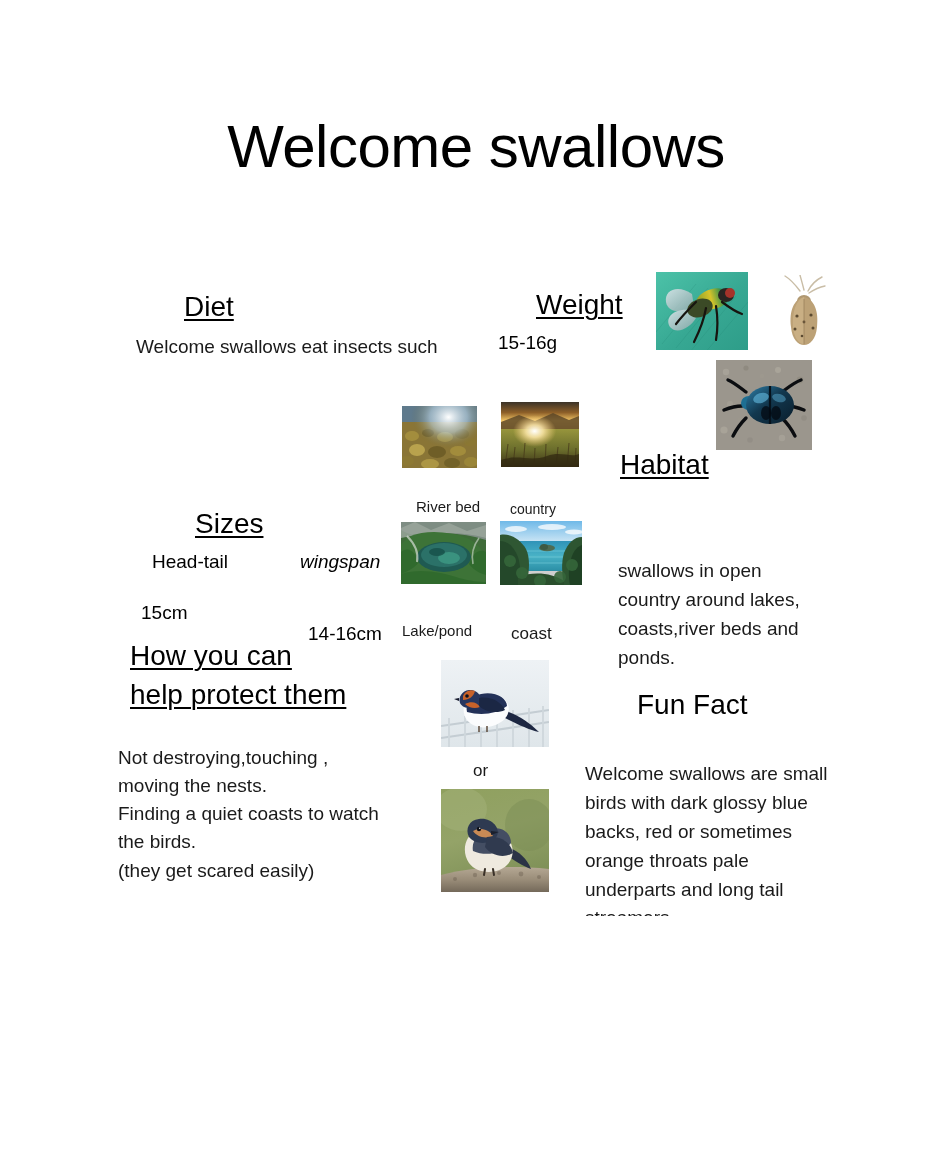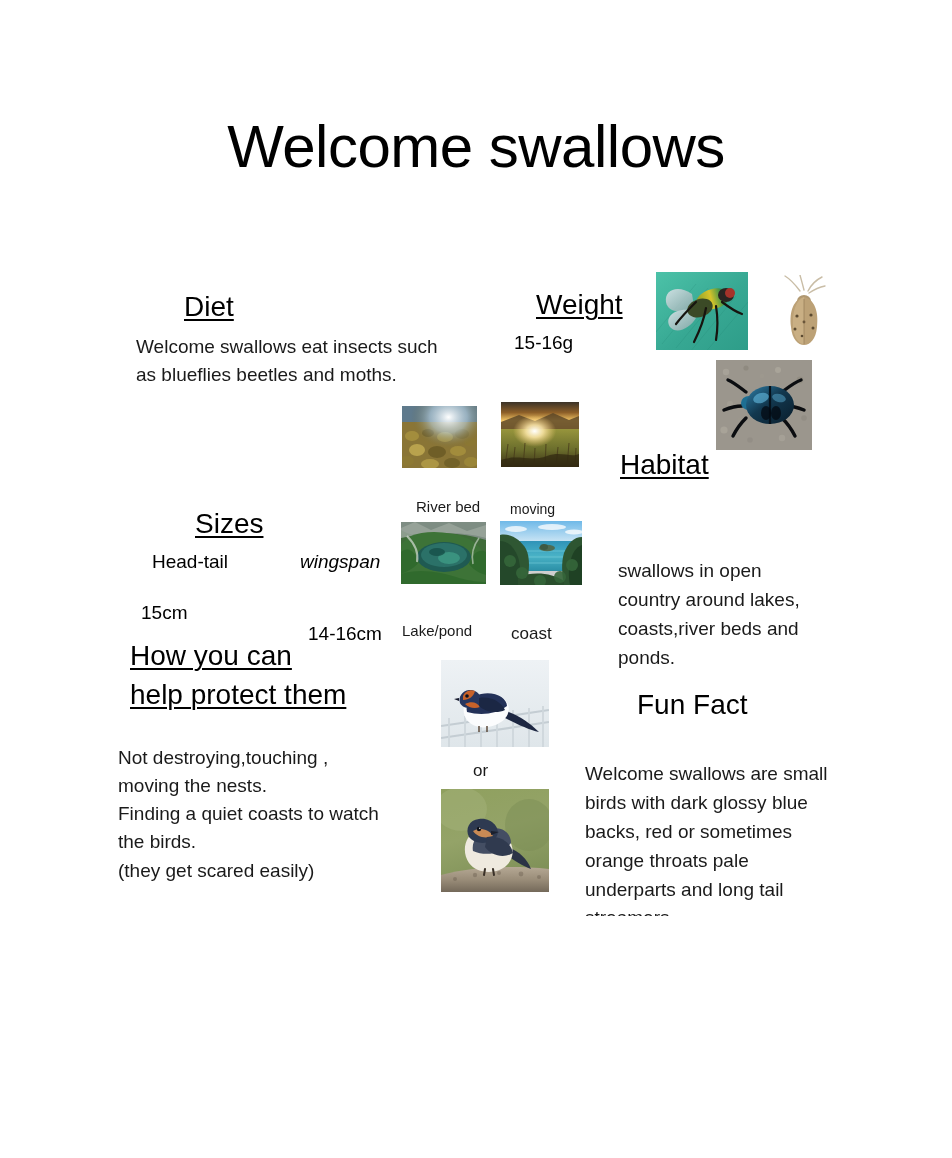--- a/index.html
+++ b/index.html
@@ -81,24 +81,23 @@
 </style>
 </head>
 <body>
 
 <div id="poster">
 
   <div class="abs" id="title">Welcome swallows</div>
 
   <div class="abs heading underlined" style="left:184px; top:290px;">Diet</div>
   <div class="abs body-text" style="left:136px; top:333px; width:330px;">Welcome swallows eat insects such</div>
-  <div class="abs body-text" style="left:136px; top:361px; width:330px;">as blueflies beetles and moths.</div>
 
   <div class="abs heading underlined" style="left:509px; top:288px;margin-left:27px;">Weight</div>
-  <div class="abs value-text" style="left:514px; top:331px;">15-16g</div>
+  <div class="abs value-text" style="left:498px; top:331px;">15-16g</div>
 
   <div class="photo" style="left:656px; top:272px; width:92px; height:78px;">
     <svg viewBox="0 0 92 78" preserveAspectRatio="none">
       <defs>
         <linearGradient id="flybg" x1="0" y1="0" x2="1" y2="1">
           <stop offset="0" stop-color="#4cc2a8"></stop>
           <stop offset="0.55" stop-color="#37a893"></stop>
           <stop offset="1" stop-color="#2e9d89"></stop>
         </linearGradient>
         <linearGradient id="wingg" x1="0" y1="0" x2="1" y2="1">
@@ -281,21 +280,21 @@
           <path d="M44 65 L45 42"></path>
           <path d="M55 65 L57 45"></path>
         <path d="M66 65 L68 41"></path>
           <path d="M74 65 L75 46"></path>
       </g>
       <path d="M0 58 C16 52 30 60 46 54 C60 49 70 56 78 52 L78 65 L0 65 Z" fill="#2f2610" opacity="0.7"></path>
     </svg>
   </div>
 
   <div class="abs caption" style="left:416px; top:498px;">River bed</div>
-  <div class="abs caption sm" style="left:510px; top:500px;">moving</div>
+  <div class="abs caption sm" style="left:510px; top:500px;">country</div>
 
   <div class="photo" style="left:401px; top:522px; width:85px; height:62px;">
     <svg viewBox="0 0 85 62" preserveAspectRatio="none">
       <rect width="85" height="62" fill="#3f6b39"></rect>
       <path d="M0 0 L85 0 L85 18 C66 12 48 10 28 13 C16 15 7 12 0 8 Z" fill="#7e8d83"></path>
       <path d="M0 6 L14 0 L30 8 L48 1 L66 9 L85 3 L85 16 C60 9 30 10 0 16 Z" fill="#9aa69c" opacity="0.85"></path>
       <path d="M10 14 C24 8 48 9 66 16 C74 20 80 26 84 33 L84 62 L0 62 L0 22 Z" fill="#3d7337"></path>
       <ellipse cx="43" cy="35" rx="27" ry="15" fill="#1f5a52"></ellipse>
       <ellipse cx="43" cy="33" rx="23" ry="12" fill="#2b7168"></ellipse>
       <ellipse cx="48" cy="36" rx="11" ry="6" fill="#3f9b84" opacity="0.8"></ellipse>

